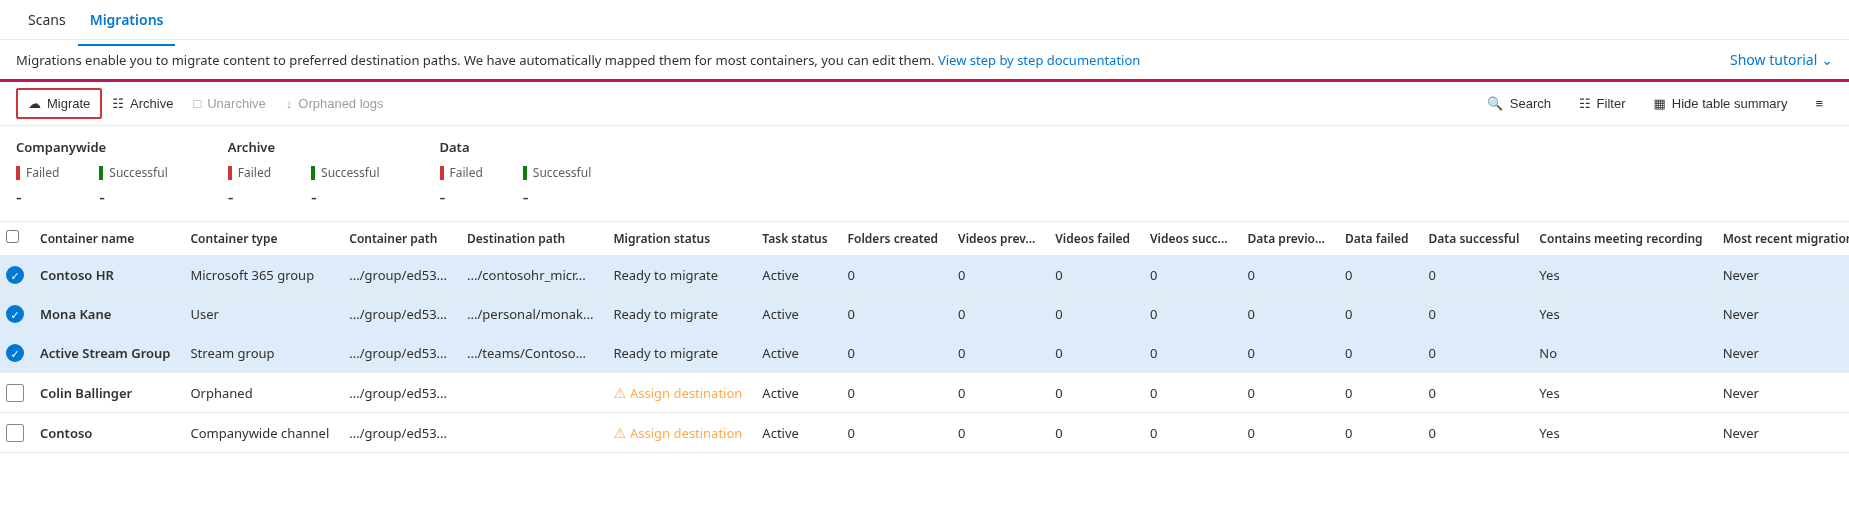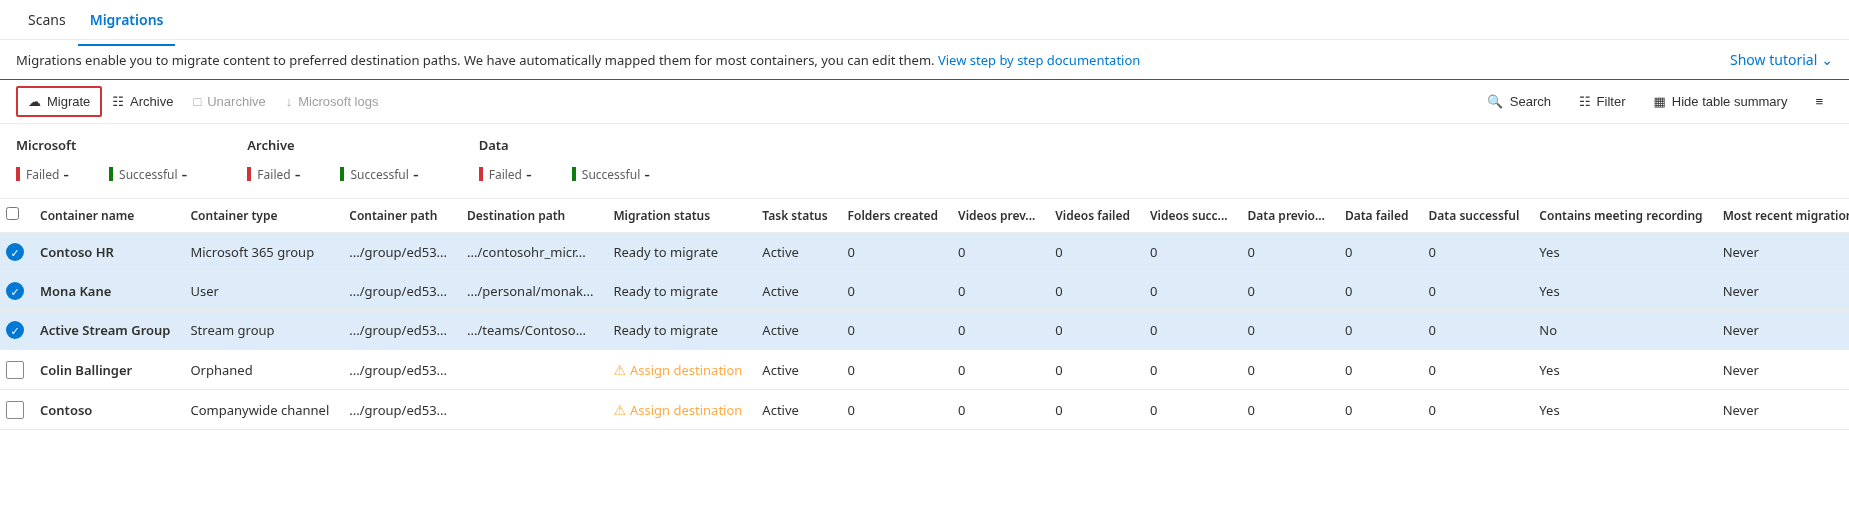--- a/index.html
+++ b/index.html
@@ -34,21 +34,21 @@
       left: 0;
       right: 0;
       height: 2px;
       background: #0078d4;
     }
 
     .info-bar {
       padding: 10px 16px;
       font-size: 13px;
       color: #323130;
-      border-bottom: 1px solid #be185d;
+      border-bottom: 3px solid #be185d;
       display: flex;
       align-items: center;
       justify-content: space-between;
     }
     .info-bar-left { flex: 1; }
     .info-bar a { color: #0078d4; text-decoration: none; }
     .show-tutorial {
       color: #0078d4;
       cursor: pointer;
       display: flex;
@@ -118,21 +118,21 @@
       font-size: 13px;
       font-weight: 600;
       color: #323130;
     }
     .summary-metrics {
       display: flex;
       gap: 40px;
     }
     .metric-item {
       display: flex;
-      flex-direction: row;
+      flex-direction: column;
       gap: 4px;
     }
     .metric-label {
       font-size: 12px;
       color: #605e5c;
       display: flex;
       align-items: center;
       gap: 6px;
     }
     .metric-bar {
@@ -230,21 +230,21 @@
   <button class="toolbar-btn">
     <span>☷</span>
     <span>Archive</span>
   </button>
   <button class="toolbar-btn disabled">
     <span>□</span>
     <span>Unarchive</span>
   </button>
   <button class="toolbar-btn disabled">
     <span>↓</span>
-    <span>Microsoft logs</span>
+    <span>Orphaned logs</span>
   </button>
 
   <div class="toolbar-right">
     <button class="toolbar-right-btn">
       <span>🔍</span>
       <span>Search</span>
     </button>
     <button class="toolbar-right-btn">
       <span>☷</span>
       <span>Filter</span>
@@ -255,21 +255,21 @@
     </button>
     <button class="toolbar-right-btn">
       <span>≡</span>
     </button>
   </div>
 </div>
 
 <div class="summary-section">
 
   <div class="summary-group">
-    <div class="summary-group-title">Microsoft</div>
+    <div class="summary-group-title">Companywide</div>
     <div class="summary-metrics">
       <div class="metric-item">
         <div class="metric-label">
           <span class="metric-bar red"></span>
           <span>Failed</span>
         </div>
         <div class="metric-value">-</div>
       </div>
       <div class="metric-item">
         <div class="metric-label">

